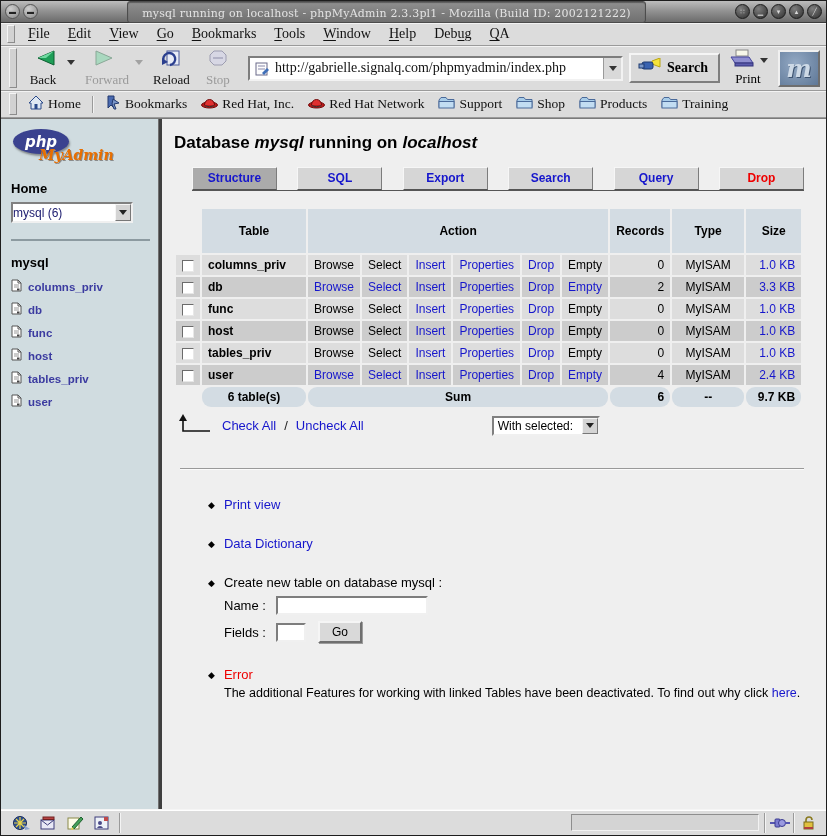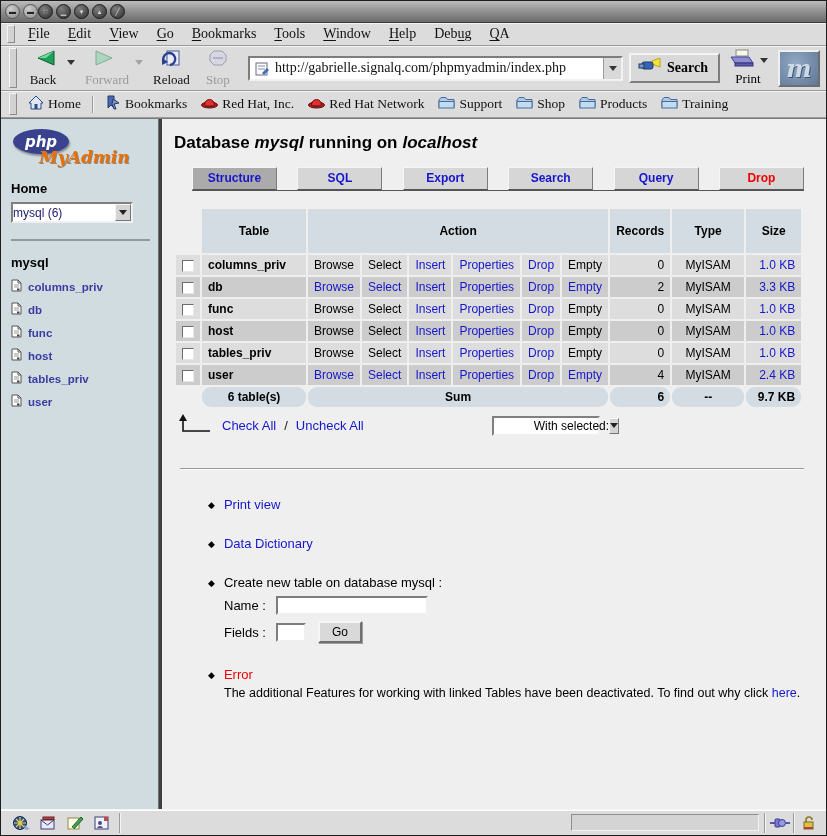--- a/index.html
+++ b/index.html
@@ -69,21 +69,21 @@
   .frame-divider { width:4px; flex:0 0 4px; background:#3f3f3f; border-left:1px solid #707070; }
   .main { flex:1; background:#efefef; overflow:hidden; position:relative; }
 
   
   .logo { position:relative; width:120px; height:44px; margin-bottom:10px; }
   .logo-ellipse { position:absolute; left:2px; top:2px; width:56px; height:25px; background:#3a428f;
                   border-radius:50%; display:flex; align-items:center; justify-content:center;
                   box-shadow:1px 2px 2px rgba(60,60,60,.5); }
   .logo-php { color:#fff; font-weight:bold; font-style:italic; font-size:15px; font-family:"DejaVu Sans", sans-serif; }
   .logo-myadmin { position:absolute; left:28px; top:20px; font-family:"DejaVu Serif", serif;
-                  font-style:italic; font-weight:bold; font-size:17px; color:#e86f00; text-shadow:1px 1px 0 #8b8b8b; }
+                  font-style:italic; font-weight:bold; font-size:14px; color:#e86f00; text-shadow:1px 1px 0 #8b8b8b; }
   .side-home { font-size:13px; font-weight:bold; color:#000; display:block; margin:2px 0 6px 0; text-decoration:none; }
   .side-select { width:122px; height:21px; background:#fff; border:2px solid; border-color:#808080 #f0f0f0 #f0f0f0 #808080;
                  display:flex; align-items:center; }
   .side-select .val { flex:1; font-size:12px; color:#1a1a6e; padding-left:0; }
   .sel-arrow { width:16px; height:100%; background:#d4d4d4; border:1px solid; border-color:#f5f5f5 #777 #777 #f5f5f5;
                display:flex; align-items:center; justify-content:center; }
   .sel-arrow:after { content:""; width:0; height:0; border-left:4px solid transparent; border-right:4px solid transparent;
                      border-top:5px solid #222; }
   .side-hr { border:none; border-top:2px solid #8c9aa0; margin:16px 0 14px 0; }
   .side-db { font-size:13px; font-weight:bold; color:#000; margin-bottom:8px; }
@@ -115,21 +115,21 @@
   td.rec { text-align:right !important; }
   td.sizecell { text-align:right !important; color:#1616cc; }
   tr.foot td { background:#d3dce3; font-weight:bold;border-radius:9px; }
   tr.foot td.sizecell { color:#000; }
 
   .checkall-row { display:flex; align-items:center; margin:4px 0 0 2px; font-size:13px; }
   .checkall-row a { color:#1616cc; text-decoration:none; }
   .checkall-row .slash { margin:0 8px; color:#222; }
   .withsel { margin-left:128px; width:108px; height:20px; background:#fff; border:2px solid;
              border-color:#808080 #f0f0f0 #f0f0f0 #808080; display:flex; align-items:center; }
-  .withsel .val { flex:1; font-size:12px; color:#000; padding-left:4px; white-space:nowrap;margin-left:36px; }
+  .withsel .val { flex:1; font-size:12px; color:#000; padding-left:4px; white-space:nowrap; }
 
   .main-hr { border:none; border-top:1px solid #999; box-shadow:0 1px 0 #fbfbfb; margin:30px 8px 0 6px; }
 
   .bullets { margin:28px 0 0 34px; }
   .bullet-line { display:flex; align-items:baseline; margin-bottom:24px; }
   .diamond { font-size:9px; color:#000; margin-right:9px; position:relative; top:-1px; }
   .bullet-line a { font-size:13px; color:#1616cc; text-decoration:none; }
   .bullet-line .plain { font-size:13px; color:#000; }
   .create-block { margin:-16px 0 24px 16px; }
   .form-line { display:flex; align-items:center; margin-top:6px; font-size:13px; }
@@ -156,20 +156,23 @@
 </style>
 </head>
 <body>
 
 <div class="window">
 
   <div class="titlebar">
     <div class="tb-group">
       <span class="wbtn light">▬</span>
       <span class="wbtn light">▬</span>
+    </div>
+    <div class="title-plate">
+      <span class="title-text">mysql running on localhost - phpMyAdmin 2.3.3pl1 - Mozilla (Build ID: 2002121222)</span>
     </div>
     <div class="tb-group">
       <span class="wbtn dark">∷</span>
       <span class="wbtn dark">▁</span>
       <span class="wbtn dark">▾</span>
       <span class="wbtn dark">▴</span>
       <span class="wbtn dark">╱</span>
     </div>
   </div>
 

